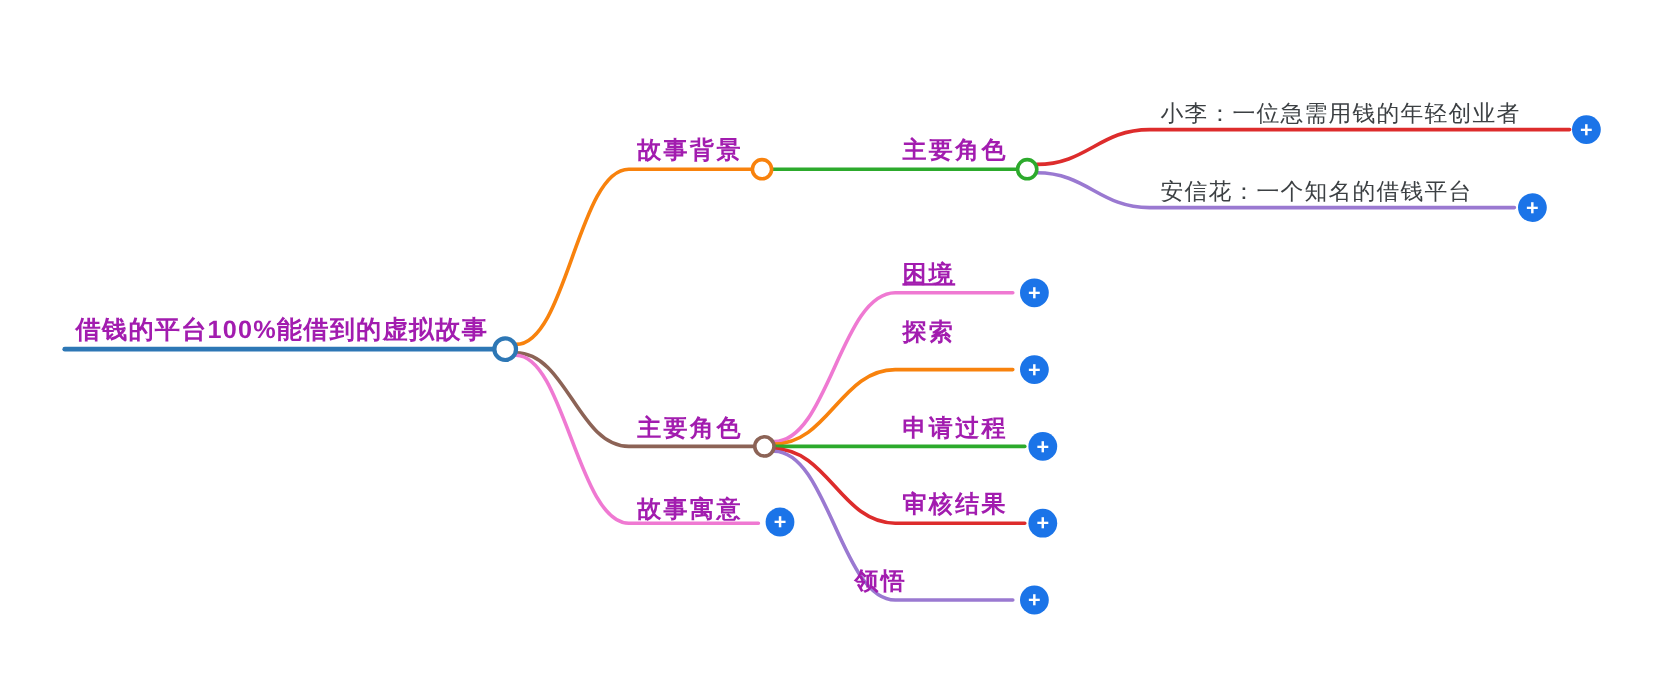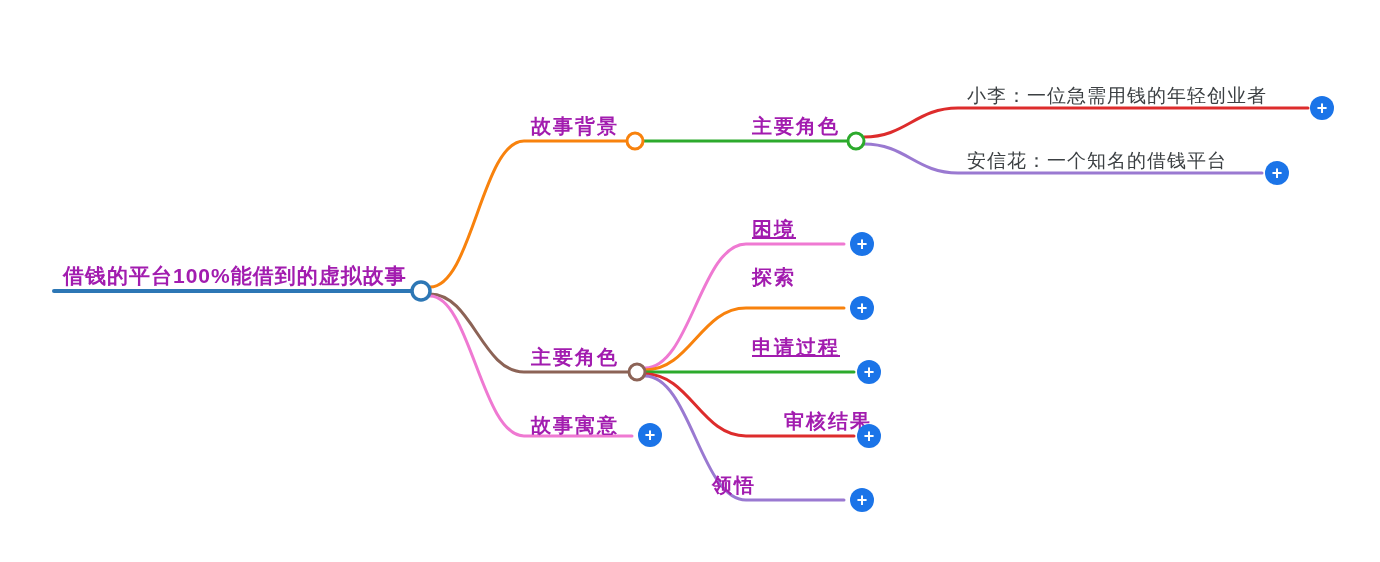--- a/index.html
+++ b/index.html
@@ -54,23 +54,23 @@
   <div class="label leaf" style="left:967px;top:83px;">小李：一位急需用钱的年轻创业者</div>
 
   <div class="label leaf" style="left:967px;top:148px;">安信花：一个知名的借钱平台</div>
 
   <div class="label topic" style="left:531px;top:344px;">主要角色</div>
 
   <div class="label topic" style="left:752px;top:216px;text-decoration:underline;">困境</div>
 
   <div class="label topic" style="left:752px;top:264px;">探索</div>
 
-  <div class="label topic" style="left:752px;top:334px;text-decoration:underline;">申请过程</div>
+  <div class="label topic" style="left:752px;top:344px;">申请过程</div>
 
-  <div class="label topic" style="left:752px;top:408px;margin-left:32px;">审核结果</div>
+  <div class="label topic" style="left:752px;top:408px;">审核结果</div>
 
   <div class="label topic" style="left:712px;top:472px;">领悟</div>
 
   <div class="label topic" style="left:531px;top:412px;text-align:center;">故事寓意</div>
 
   <div class="add-btn" style="left:1310px;top:96px;">
     <span>+</span>
     </div>
   <div class="add-btn" style="left:1265px;top:161px;">
     <span>+</span>

